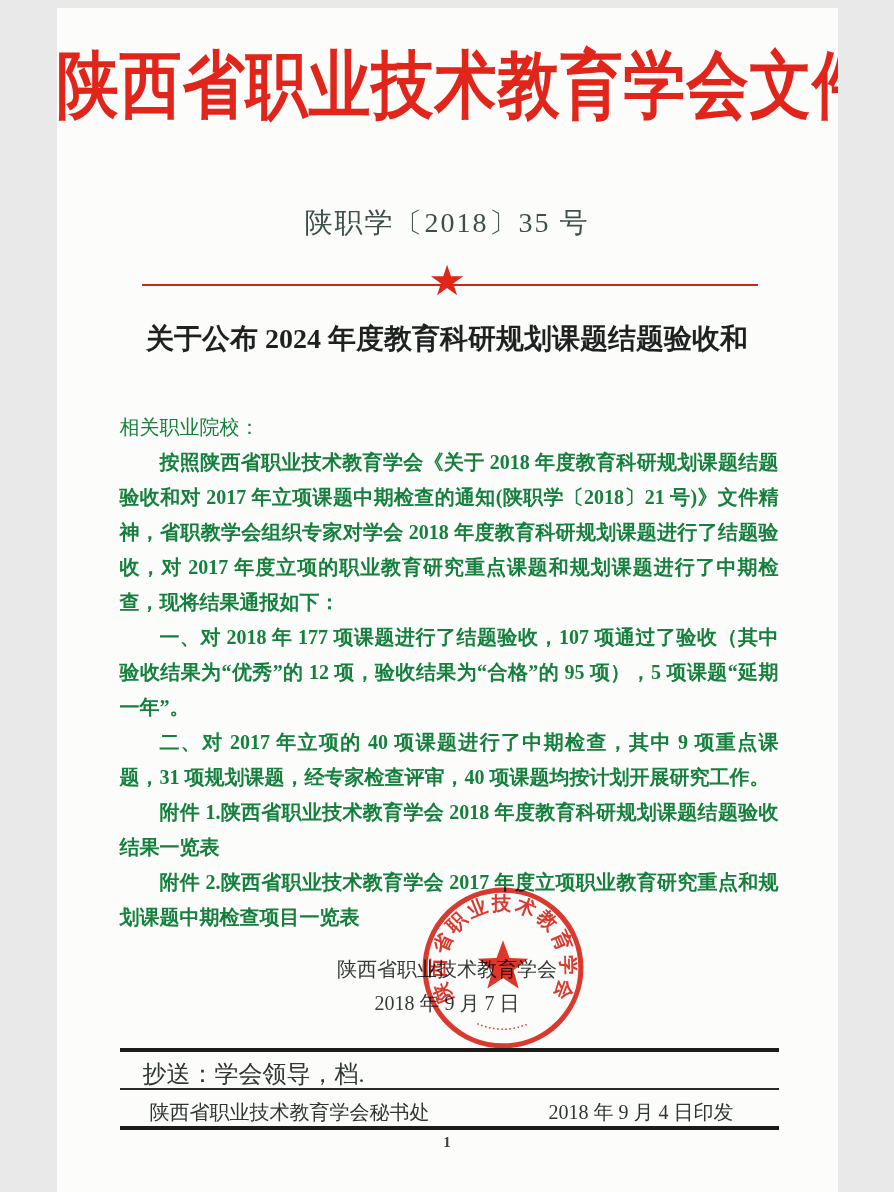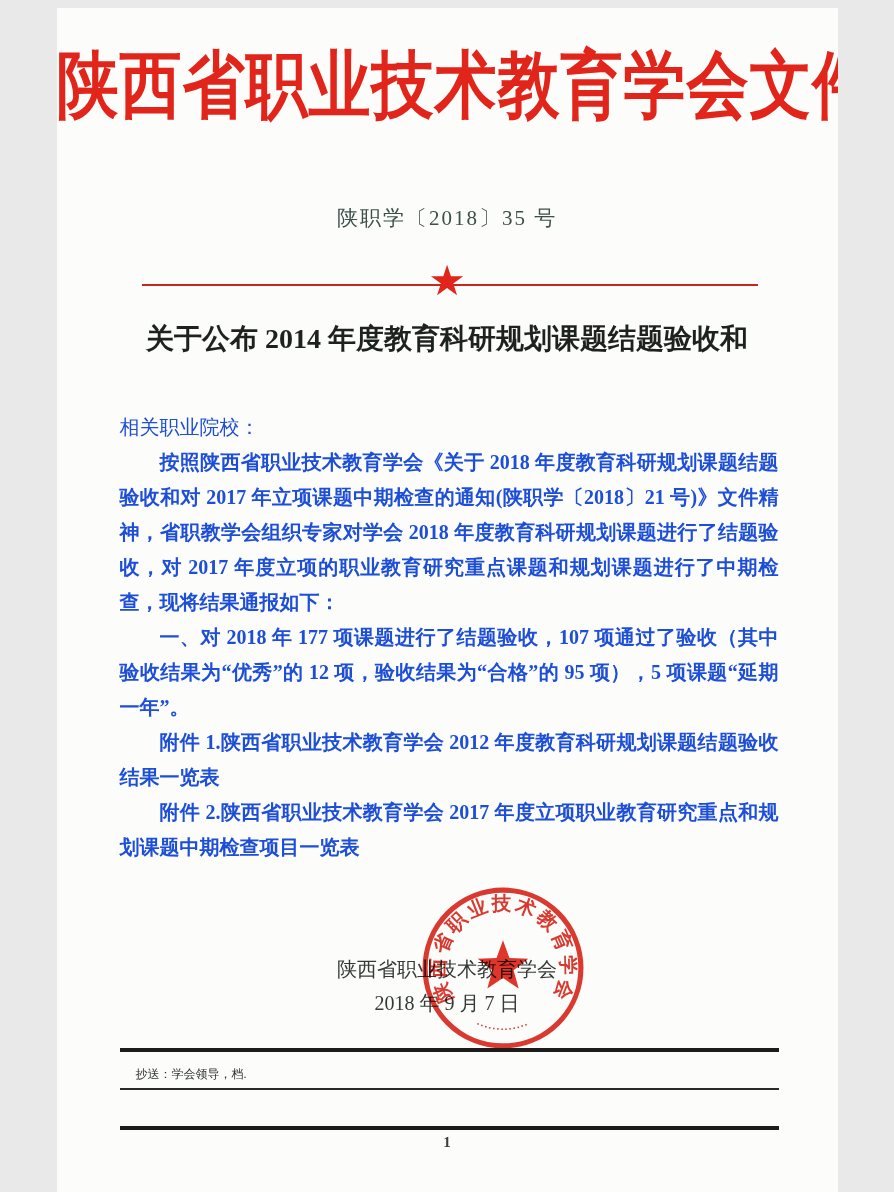--- a/index.html
+++ b/index.html
@@ -20,21 +20,21 @@
     color:#e1251b;
     letter-spacing:1px;
     white-space:nowrap;
     transform:scaleY(1.18);
     transform-origin:top center;
   }
   
   .docnum{
     position:absolute;top:196px;left:0;right:0;
     text-align:center;
-    font-size:21px;
+    font-size:28px;
     color:#3c4f4b;
     letter-spacing:2px;
   }
   
   .rule{
     position:absolute;top:276px;left:85px;right:80px;
     border-top:2px solid #c8271d;
   }
   .rule-star{
     position:absolute;top:252px;left:0;right:0;
@@ -50,21 +50,21 @@
     font-size:28px;font-weight:bold;
     line-height:41px;
     color:#1d2220;
   }
   
   .body{
     position:absolute;top:402px;left:63px;right:59px;
     font-size:20px;
     line-height:35px;
     text-align:justify;
-    color:#1d4ed8;
+    color:#15803d;
   }
   .body p{margin:0;}
   .body p.para{text-indent:2em;font-weight:bold;}
   
   .sign{
     position:absolute;top:944px;left:0;right:0;
     text-align:center;
     font-size:20px;line-height:34px;
     color:#333a38;
   }
@@ -84,23 +84,23 @@
   }
   .seal .bottom-marks{
     fill:#d9281e;
     font-size:6px;
     letter-spacing:2px;
   }
   .seal .star{fill:#e02318;}
   
   .rule-thick-top{position:absolute;top:1040px;left:63px;right:59px;height:4px;background:#1c1c1c;}
   .cc-line{
-    position:absolute;top:1052px;left:47px;right:59px;
+    position:absolute;top:1052px;left:54px;right:59px;
     padding-left:32px;
-    font-size:12px;line-height:28px;
+    font-size:24px;line-height:28px;
     color:#2e3533;
   }
   .rule-thin{position:absolute;top:1080px;left:63px;right:59px;height:2px;background:#2a2a2a;}
   .issuer-row{
     position:absolute;top:1090px;left:63px;right:59px;
     padding:0 45px 0 30px;
     display:flex;justify-content:space-between;
     font-size:20px;line-height:28px;
     color:#2e3533;
   }
@@ -118,28 +118,29 @@
 <div class="page">
 
   <div class="header">陕西省职业技术教育学会文件</div>
 
   <div class="docnum">陕职学〔2018〕35 号</div>
 
   <div class="rule"></div>
   <div class="rule-star">★</div>
 
   <div class="title">
-    <div>关于公布 2014 年度教育科研规划课题结题验收和</div>
+    <div>关于公布 2024 年度教育科研规划课题结题验收和</div>
   </div>
 
   <div class="body">
     <p class="salutation">相关职业院校：</p>
     <p class="para">按照陕西省职业技术教育学会《关于 2018 年度教育科研规划课题结题验收和对 2017 年立项课题中期检查的通知(陕职学〔2018〕21 号)》文件精神，省职教学会组织专家对学会 2018 年度教育科研规划课题进行了结题验收，对 2017 年度立项的职业教育研究重点课题和规划课题进行了中期检查，现将结果通报如下：</p>
     <p class="para">一、对 2018 年 177 项课题进行了结题验收，107 项通过了验收（其中验收结果为“优秀”的 12 项，验收结果为“合格”的 95 项），5 项课题“延期一年”。</p>
-    <p class="para">附件 1.陕西省职业技术教育学会 2012 年度教育科研规划课题结题验收结果一览表</p>
+    <p class="para">二、对 2017 年立项的 40 项课题进行了中期检查，其中 9 项重点课题，31 项规划课题，经专家检查评审，40 项课题均按计划开展研究工作。</p>
+    <p class="para">附件 1.陕西省职业技术教育学会 2018 年度教育科研规划课题结题验收结果一览表</p>
     <p class="para">附件 2.陕西省职业技术教育学会 2017 年度立项职业教育研究重点和规划课题中期检查项目一览表</p>
   </div>
 
   <div class="sign">
     <div>陕西省职业技术教育学会</div>
     <div>2018 年 9 月 7 日</div>
   </div>
 
   <svg class="seal" viewBox="0 0 160 160" xmlns="http://www.w3.org/2000/svg">
     <circle class="ring" cx="80" cy="80" r="76"></circle>
@@ -153,18 +154,22 @@
     </text>
     <polygon class="star" points="80,53 86.3,70.3 104.7,71 90.3,82.3 95.3,100 80,89.8 64.7,100 69.7,82.3 55.3,71 73.7,70.3"></polygon>
   </svg>
 
   <div class="rule-thick-top"></div>
 
   <div class="cc-line">抄送：学会领导，档.</div>
 
   <div class="rule-thin"></div>
 
+  <div class="issuer-row">
+    <span>陕西省职业技术教育学会秘书处</span>
+    <span>2018 年 9 月 4 日印发</span>
+  </div>
 
   <div class="rule-thick-bottom"></div>
 
   <div class="pageno">1</div>
 
 </div>
 
 </body></html>

